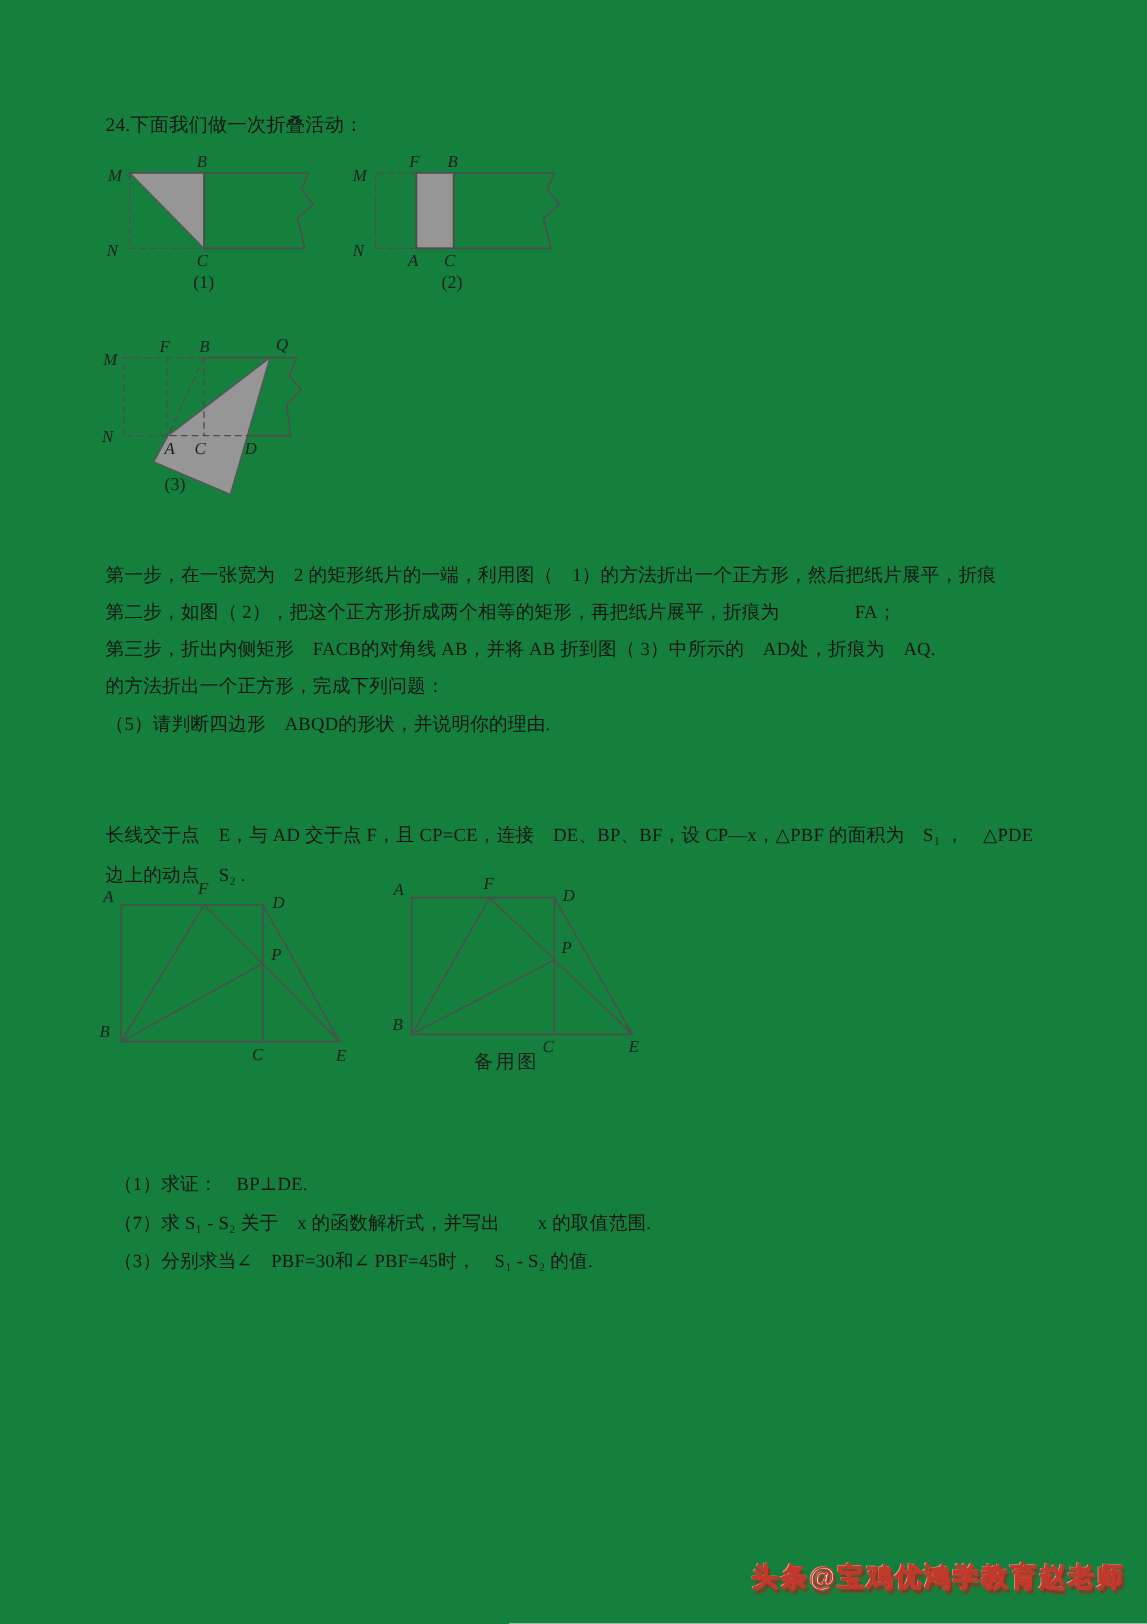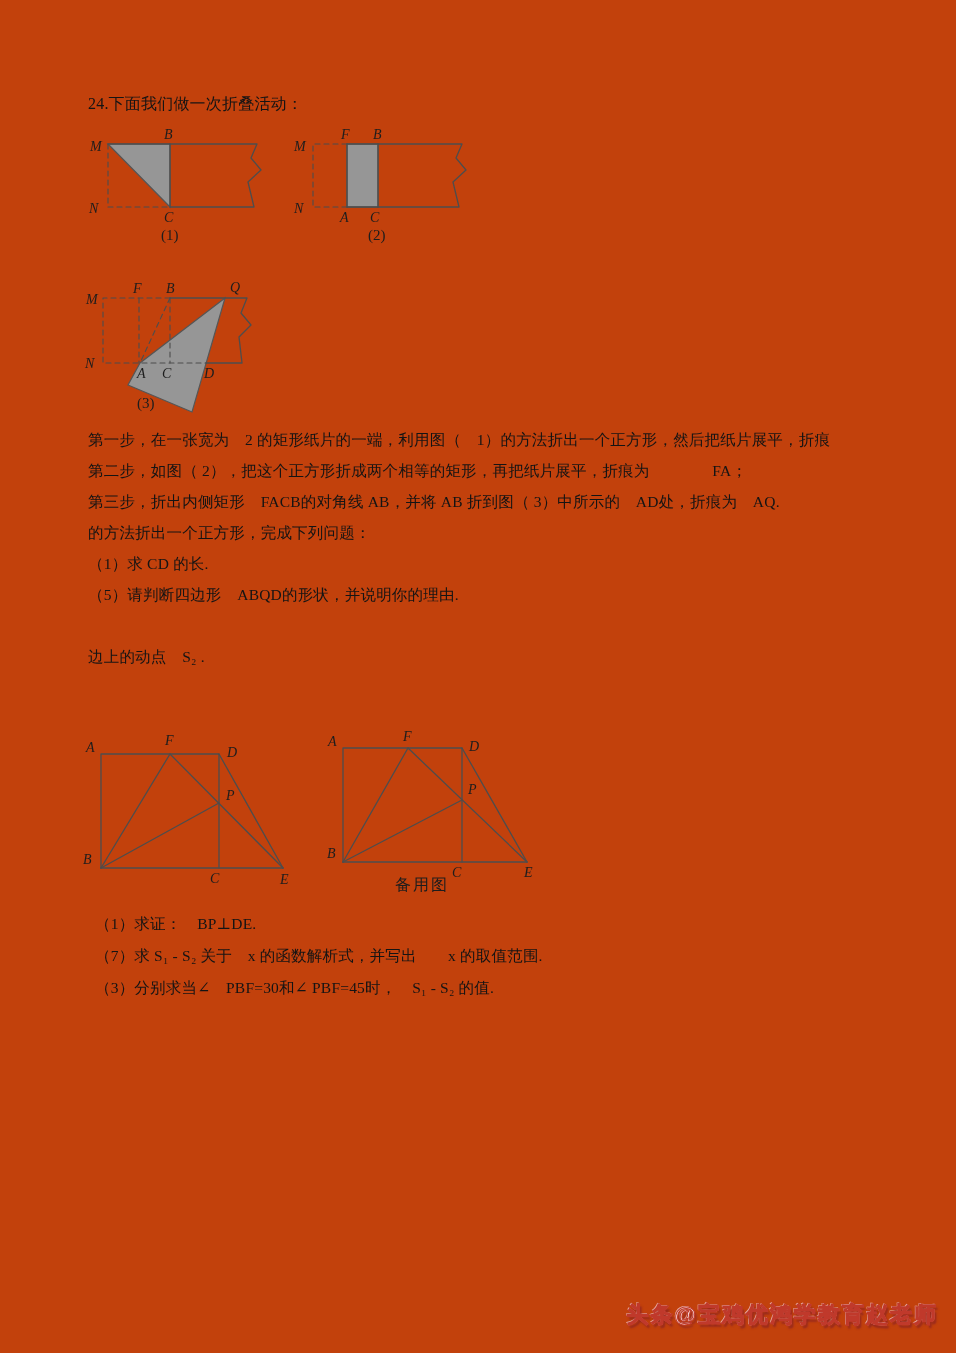--- a/index.html
+++ b/index.html
@@ -1,20 +1,20 @@
 <!DOCTYPE html>
 <html><head>
 <meta charset="utf-8">
 <style>
   html,body{margin:0;padding:0;background:#e8e8e8;}
   .page{
-    position:relative;width:956px;height:1353px;background:#c2410c;margin:0 auto;
+    position:relative;width:956px;height:1353px;background:#15803d;margin:0 auto;
     font-family:"Liberation Serif","DejaVu Serif",serif;color:#141414;overflow:hidden;
   }
-  .block{position:absolute;}
+  .block{position:absolute;margin-top:40px;}
   .tline{white-space:pre;font-size:15.5px;letter-spacing:0.2px;}
   .title{position:absolute;left:88px;top:94px;font-size:16px;}
   .fig{position:absolute;overflow:visible;}
   .fig line,.fig path,.fig polyline{stroke:#4d4d4d;stroke-width:1.3;fill:none;stroke-linejoin:round;stroke-linecap:round;}
   .fig .dash line,.fig .dash polyline,.fig .dash path{stroke-dasharray:5 4;stroke-width:1.1;}
   .fig polygon,.fig rect.shade{stroke:#565656;stroke-width:1.2;}
   .fig text{font:italic 14px "Liberation Serif","DejaVu Serif",serif;fill:#1d1d1d;}
   .fig text.cap{font-style:normal;font-size:15px;}
   .fig text.capcjk{font-style:normal;font-size:16px;font-family:"Liberation Serif","DejaVu Serif",serif;letter-spacing:2px;}
   .p25lines{line-height:33px;}
@@ -90,25 +90,25 @@
     <text x="80" y="103">C</text>
     <text x="122" y="103">D</text>
     <text class="cap" x="55" y="133">(3)</text>
   </svg>
 
   <div class="block steps" style="left:88px;top:424px">
     <div class="tline">第一步，在一张宽为　2 的矩形纸片的一端，利用图（　1）的方法折出一个正方形，然后把纸片展平，折痕</div>
     <div class="tline">第二步，如图（ 2），把这个正方形折成两个相等的矩形，再把纸片展平，折痕为　　　　FA；</div>
     <div class="tline">第三步，折出内侧矩形　FACB的对角线 AB，并将 AB 折到图（ 3）中所示的　AD处，折痕为　AQ.</div>
     <div class="tline">的方法折出一个正方形，完成下列问题：</div>
-    <div class="tline">（1）求 CD 的长.</div>
     <div class="tline">（5）请判断四边形　ABQD的形状，并说明你的理由.</div>
   </div>
 
   <div class="block p25lines" style="left:88px;top:640px">
+    <div class="tline">长线交于点　E，与 AD 交于点 F，且 CP=CE，连接　DE、BP、BF，设 CP—x，△PBF 的面积为　S₁ ，　△PDE</div>
     <div class="tline">边上的动点　S₂ .</div>
   </div>
 
   <svg class="fig" style="left:80px;top:730px" width="230" height="160" viewBox="0 0 230 160">
     <g>
       <polyline points="21,138 21,24 139,24 139,138"></polyline>
       <line x1="21" y1="138" x2="203" y2="138"></line>
       <line x1="90" y1="24" x2="203" y2="138"></line>
       <line x1="21" y1="138" x2="90" y2="24"></line>
       <line x1="21" y1="138" x2="139" y2="73"></line>
@@ -135,21 +135,21 @@
     <text x="5" y="16">A</text>
     <text x="80" y="11">F</text>
     <text x="146" y="21">D</text>
     <text x="145" y="64">P</text>
     <text x="4" y="128">B</text>
     <text x="129" y="147">C</text>
     <text x="201" y="147">E</text>
     <text class="capcjk" x="72" y="160">备用图</text>
   </svg>
 
-  <div class="block qlines" style="left:95px;top:908px">
+  <div class="block qlines" style="left:95px;top:932px">
     <div class="tline">（1）求证：　BP⊥DE.</div>
     <div class="tline">（7）求 S₁ - S₂ 关于　x 的函数解析式，并写出　　x 的取值范围.</div>
     <div class="tline">（3）分别求当∠　PBF=30和∠ PBF=45时，　S₁ - S₂ 的值.</div>
   </div>
 
   <div class="watermark">头条@宝鸡优鸿学教育赵老师</div>
 
 </div>
 
 </body></html>

